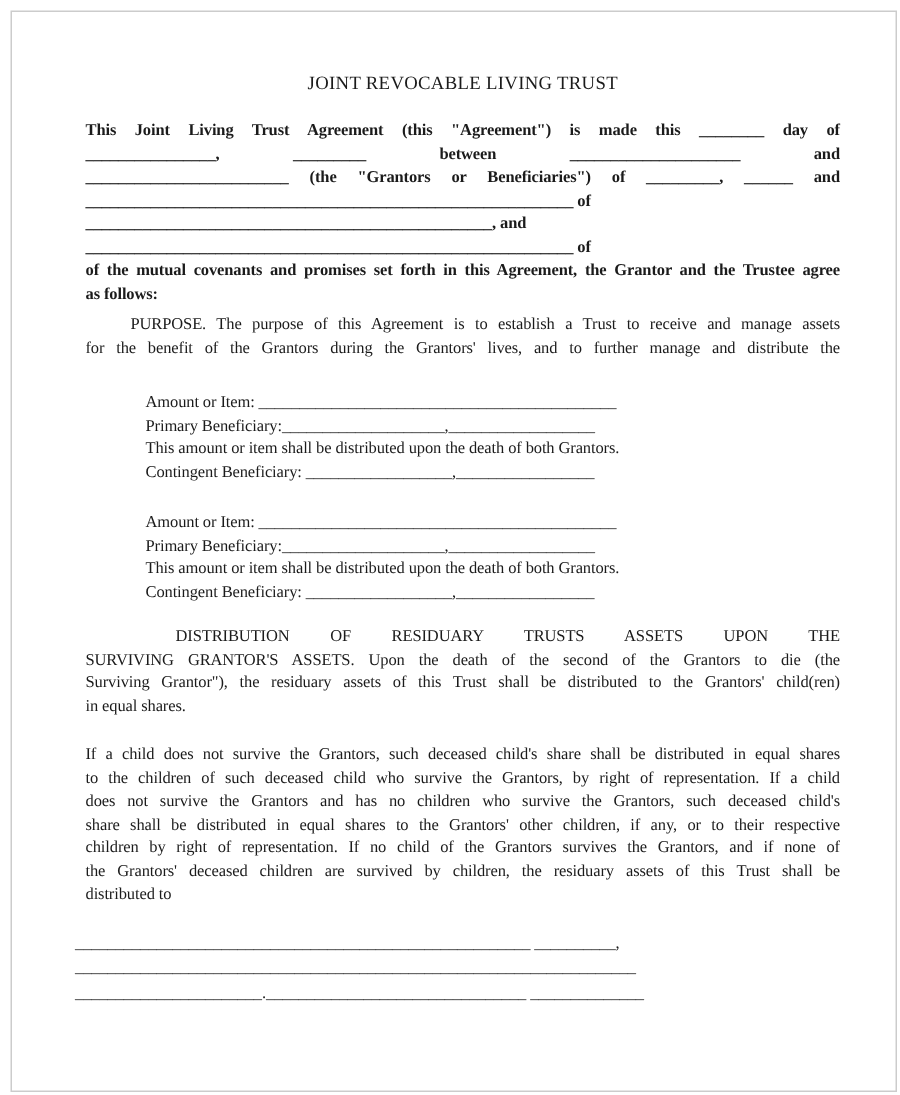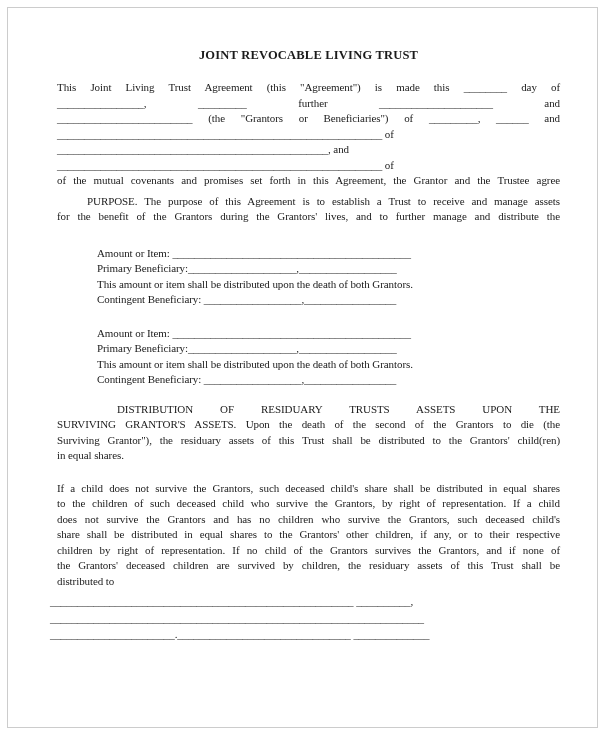--- a/index.html
+++ b/index.html
@@ -21,55 +21,56 @@
     position: absolute;
     left: 57px; top: 0;
     width: 503px;
     font-size: 11px;
     line-height: 15.5px;
     letter-spacing: -0.08px;
   }
   .doc-title {
     margin: 48px 0 0 0;
     text-align: center;
-    font-weight: bold;
+    font-weight: normal;
     font-size: 12.5px;
     line-height: 15px;
     letter-spacing: 0.2px;
   }
   .para { margin: 0; }
   .line { min-height: 15.5px; }
   
   .j { text-align: justify; text-align-last: justify; }
   .indent1 { text-indent: 30px; }
   .indent2 { text-indent: 60px; }
-  .sec-intro        { margin-top: 17px; }
+  .sec-intro        { margin-top: 17px; font-weight: bold; }
   .sec-purpose      { margin-top: 5px;  }
   .item-block       { margin-left: 40px; }
   .sec-items1       { margin-top: 21px; }
   .sec-items2       { margin-top: 18px; }
   .sec-residuary    { margin-top: 14px; }
   .sec-survivorship { margin-top: 17px; }
-  .sec-blanks       { margin-top: 4px; margin-left: -7px; line-height: 16.5px; }
+  .sec-blanks       { margin-top: 16px; margin-left: -7px; line-height: 16.5px; }
 </style>
 </head>
 <body>
 
 <div class="content">
 
   <h1 class="doc-title">JOINT REVOCABLE LIVING TRUST</h1>
 
   <div class="para sec-intro">
     <div class="line j">This Joint Living Trust Agreement (this "Agreement") is made this ________ day of</div>
-    <div class="line j">________________, _________ further _____________________ and</div>
+    <div class="line j">________________, _________ between _____________________ and</div>
     <div class="line j">_________________________ (the "Grantors or Beneficiaries") of _________, ______ and</div>
     <div class="line">____________________________________________________________ of</div>
     <div class="line">__________________________________________________, and</div>
     <div class="line">____________________________________________________________ of</div>
     <div class="line j">of the mutual covenants and promises set forth in this Agreement, the Grantor and the Trustee agree</div>
+    <div class="line">as follows:</div>
   </div>
 
   <div class="para sec-purpose">
     <div class="line j indent1">PURPOSE. The purpose of this Agreement is to establish a Trust to receive and manage assets</div>
     <div class="line j">for the benefit of the Grantors during the Grantors' lives, and to further manage and distribute the</div>
   </div>
 
   <div class="item-block sec-items1">
     <div class="line">Amount or Item: ____________________________________________</div>
     <div class="line">Primary Beneficiary:____________________,__________________</div>

